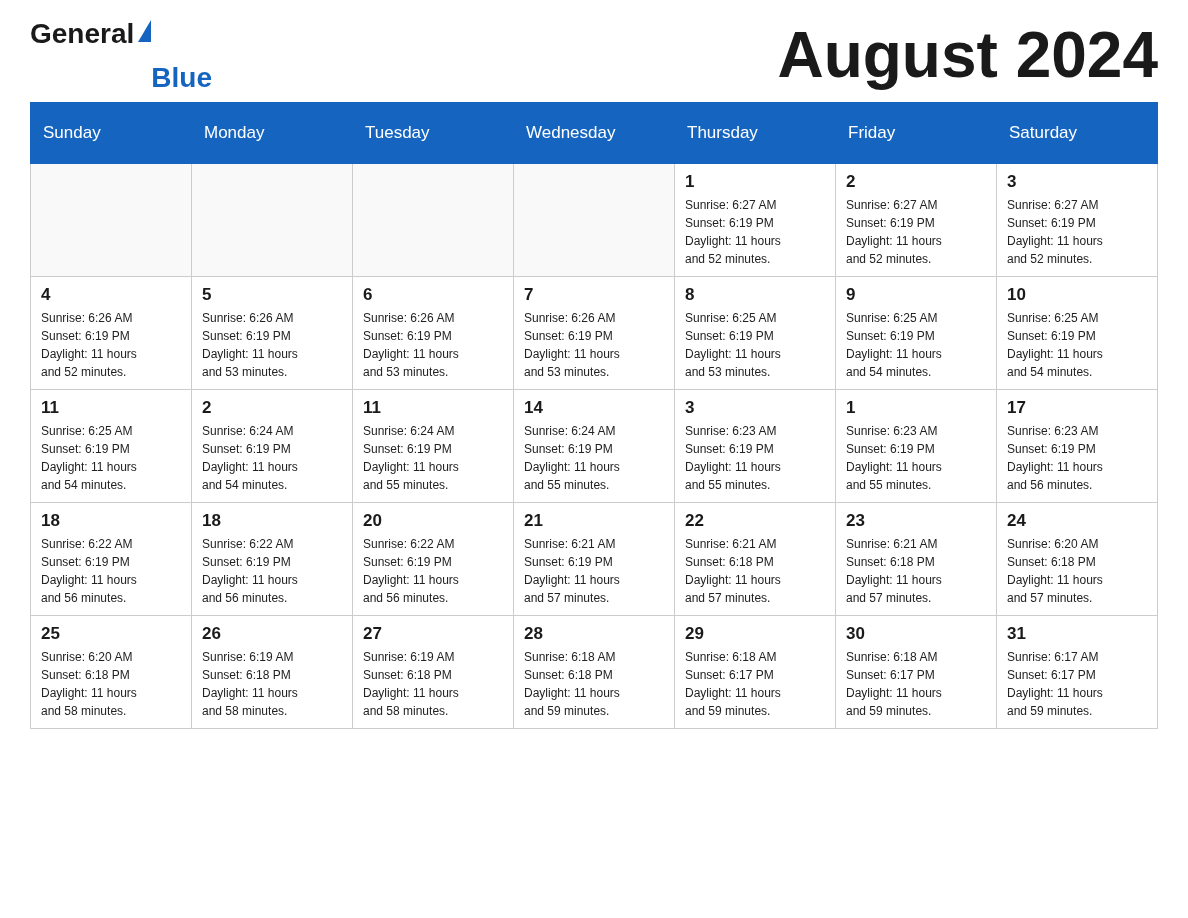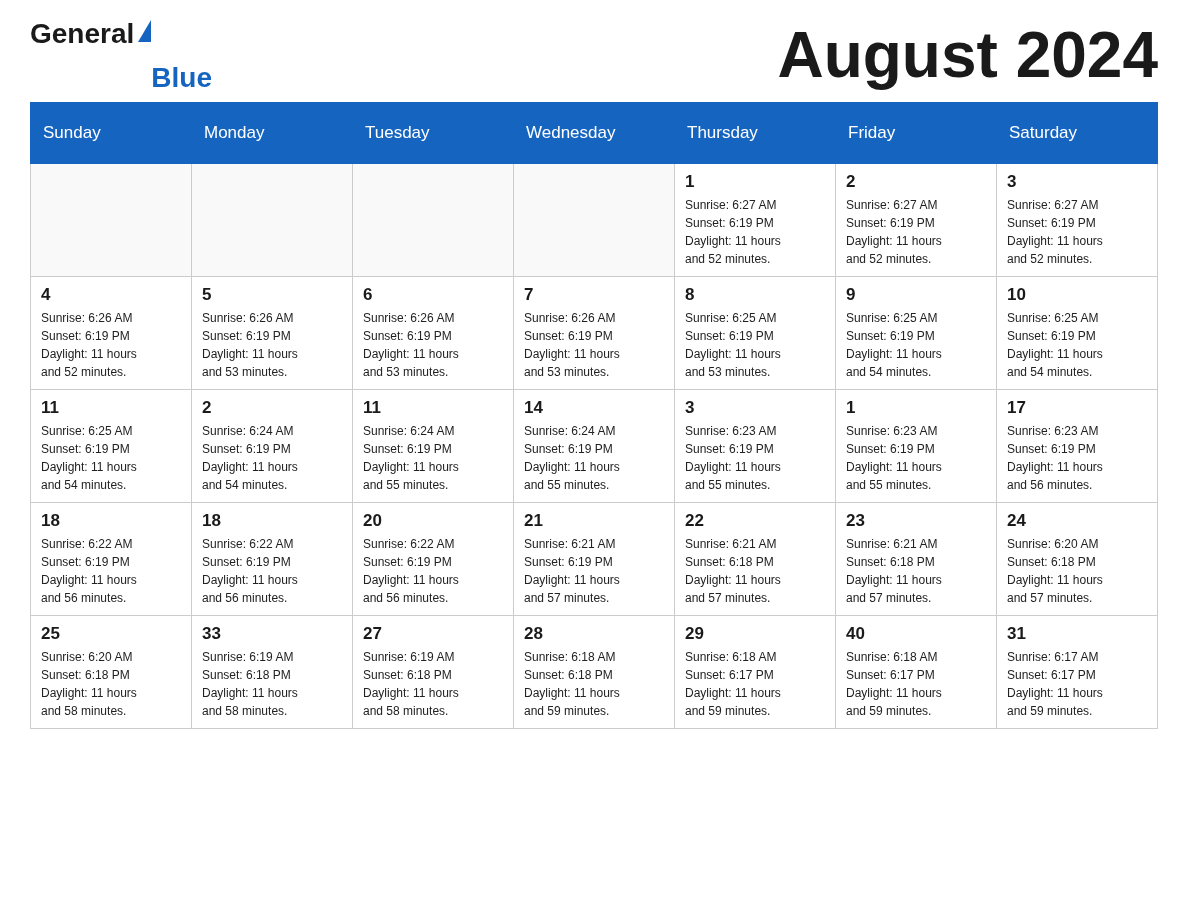--- a/index.html
+++ b/index.html
@@ -225,37 +225,37 @@
           <div class="day-number">24</div>
           <div class="day-info">Sunrise: 6:20 AM<br>Sunset: 6:18 PM<br>Daylight: 11 hours<br>and 57 minutes.</div>
         </td>
       </tr>
       <tr>
         <td>
           <div class="day-number">25</div>
           <div class="day-info">Sunrise: 6:20 AM<br>Sunset: 6:18 PM<br>Daylight: 11 hours<br>and 58 minutes.</div>
         </td>
         <td>
-          <div class="day-number">33</div>
+          <div class="day-number">26</div>
           <div class="day-info">Sunrise: 6:19 AM<br>Sunset: 6:18 PM<br>Daylight: 11 hours<br>and 58 minutes.</div>
         </td>
         <td>
           <div class="day-number">27</div>
           <div class="day-info">Sunrise: 6:19 AM<br>Sunset: 6:18 PM<br>Daylight: 11 hours<br>and 58 minutes.</div>
         </td>
         <td>
           <div class="day-number">28</div>
           <div class="day-info">Sunrise: 6:18 AM<br>Sunset: 6:18 PM<br>Daylight: 11 hours<br>and 59 minutes.</div>
         </td>
         <td>
           <div class="day-number">29</div>
           <div class="day-info">Sunrise: 6:18 AM<br>Sunset: 6:17 PM<br>Daylight: 11 hours<br>and 59 minutes.</div>
         </td>
         <td>
-          <div class="day-number">40</div>
+          <div class="day-number">30</div>
           <div class="day-info">Sunrise: 6:18 AM<br>Sunset: 6:17 PM<br>Daylight: 11 hours<br>and 59 minutes.</div>
         </td>
         <td>
           <div class="day-number">31</div>
           <div class="day-info">Sunrise: 6:17 AM<br>Sunset: 6:17 PM<br>Daylight: 11 hours<br>and 59 minutes.</div>
         </td>
       </tr>
     </tbody>
 </table>
 

